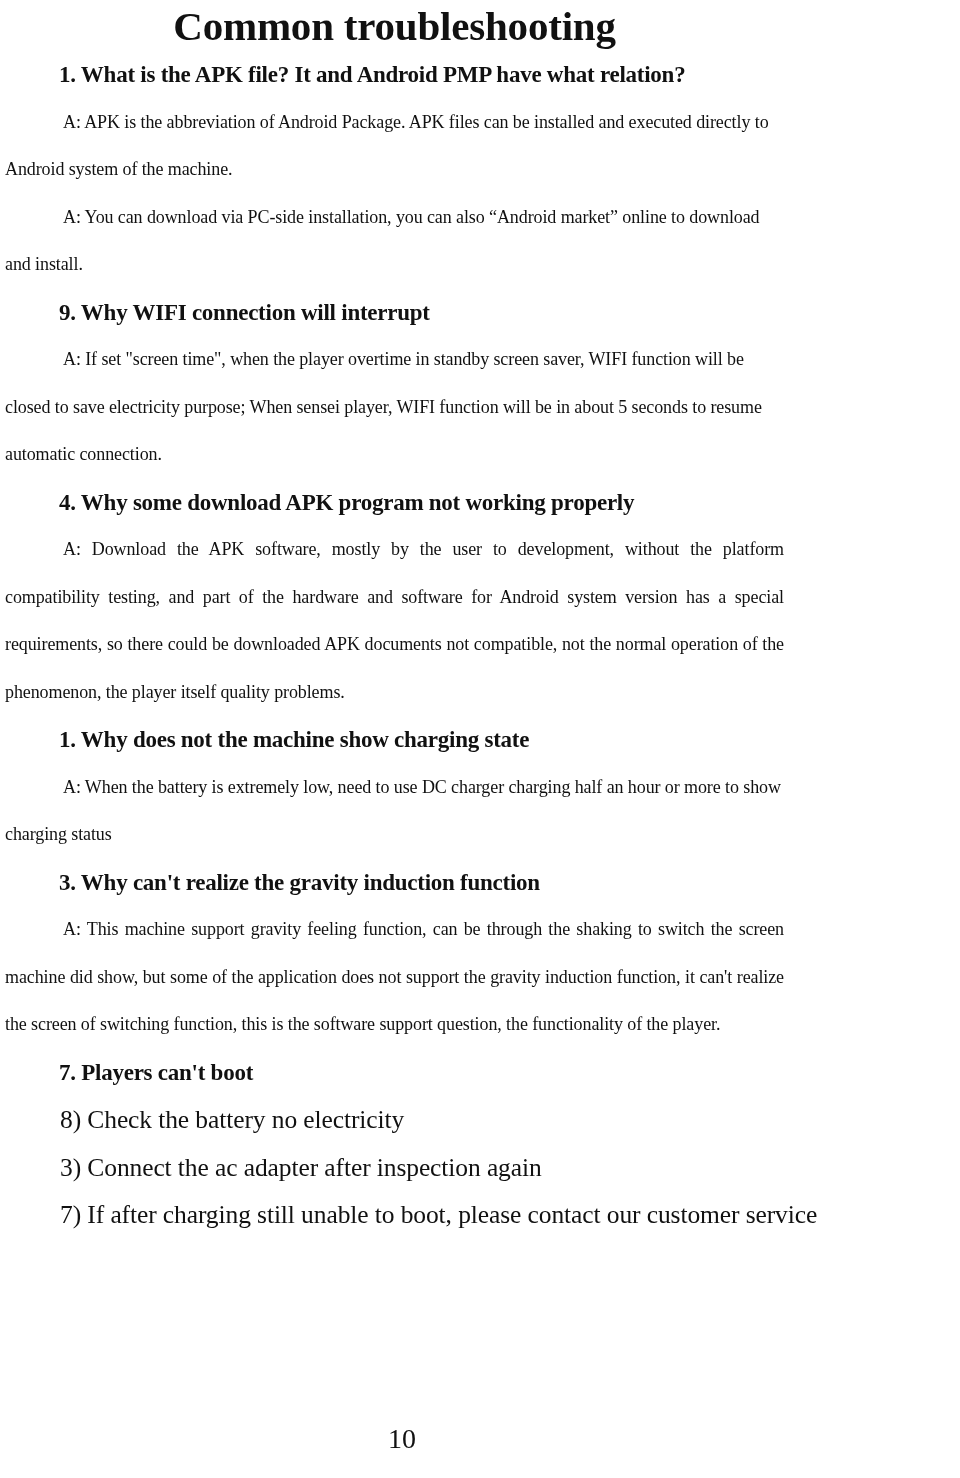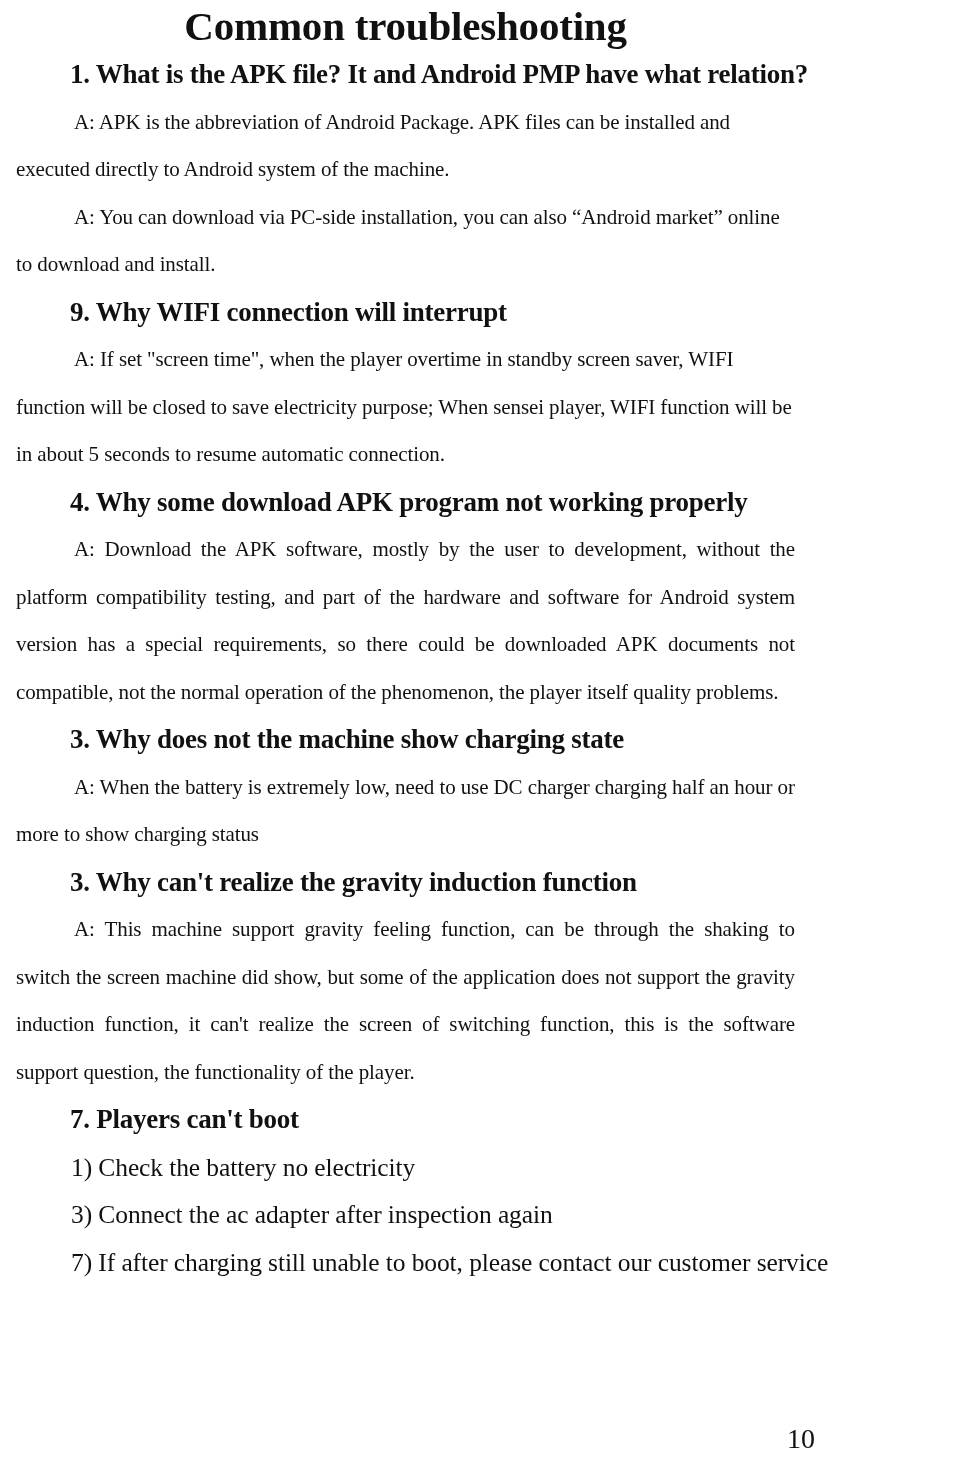--- a/index.html
+++ b/index.html
@@ -15,49 +15,48 @@
     -webkit-font-smoothing: antialiased;
     overflow: hidden;
   }
 
   .page {
     position: relative;
     width: 804px;
     height: 1478px;
     box-sizing: border-box;
     padding: 0 20px 0 5px;
-    margin-left: 11px;
   }
 
   
   .doc-title {
     font-size: 41px;
     font-weight: bold;
     text-align: center;
     line-height: 50px;
     margin: 0;
     padding-top: 1px;
     letter-spacing: -0.2px;
   }
 
   
   .qa-block { margin: 0; }
 
   .q-heading {
-    font-size: 27px;
+    font-size: 23px;
     font-weight: bold;
     line-height: 47.5px;
     margin: 0;
     padding-left: 54px;
     letter-spacing: -0.25px;
     white-space: nowrap;
   }
 
   .a-para {
-    font-size: 21px;
+    font-size: 18px;
     font-weight: normal;
     line-height: 47.5px;
     margin: 0;
     text-indent: 58px;
     letter-spacing: -0.1px;
   }
   .a-para.justify {
     text-align: justify;
     text-align-last: left;
   }
@@ -70,21 +69,21 @@
     letter-spacing: -0.1px;
     white-space: nowrap;
   }
 
   
   .page-number {
     position: absolute;
     left: 0;
     right: 0;
     bottom: 22px;
-    text-align: right;
+    text-align: center;
     font-size: 28px;
     line-height: 34px;
     font-weight: normal;
   }
 </style>
 </head>
 <body>
 
 <div class="page">
 
@@ -103,31 +102,31 @@
     <div class="q-heading">9. Why WIFI connection will interrupt</div>
     <div class="a-para">A:  If set "screen time", when the player overtime in standby screen saver, WIFI function will be closed to save electricity purpose; When sensei player, WIFI function will be in about 5 seconds to resume automatic connection.</div>
   </div>
 
   <div class="qa-block">
     <div class="q-heading">4. Why some download APK program not working properly</div>
     <div class="a-para justify">A:  Download the APK software, mostly by the user to development, without the platform compatibility testing, and part of the hardware and software for Android system version has a special requirements, so there could be downloaded APK documents not compatible, not the normal operation of the phenomenon, the player itself quality problems.</div>
   </div>
 
   <div class="qa-block">
-    <div class="q-heading">3. Why does not the machine show charging state</div>
+    <div class="q-heading">1. Why does not the machine show charging state</div>
     <div class="a-para">A:  When the battery is extremely low, need to use DC charger charging half an hour or more to show charging status</div>
   </div>
 
   <div class="qa-block">
     <div class="q-heading">3. Why can't realize the gravity induction function</div>
     <div class="a-para justify">A:  This machine support gravity feeling function, can be through the shaking to switch the screen machine did show, but some of the application does not support the gravity induction function, it can't realize the screen of switching function, this is the software support question, the functionality of the player.</div>
   </div>
 
   <div class="qa-block">
     <div class="q-heading">7. Players can't boot</div>
-    <div class="sub-item">1) Check the battery no electricity</div>
+    <div class="sub-item">8) Check the battery no electricity</div>
     <div class="sub-item">3) Connect the ac adapter after inspection again</div>
     <div class="sub-item">7) If after charging still unable to boot, please contact our customer service</div>
   </div>
 
   <div class="page-number">10</div>
 
 </div>
 
 </body></html>

